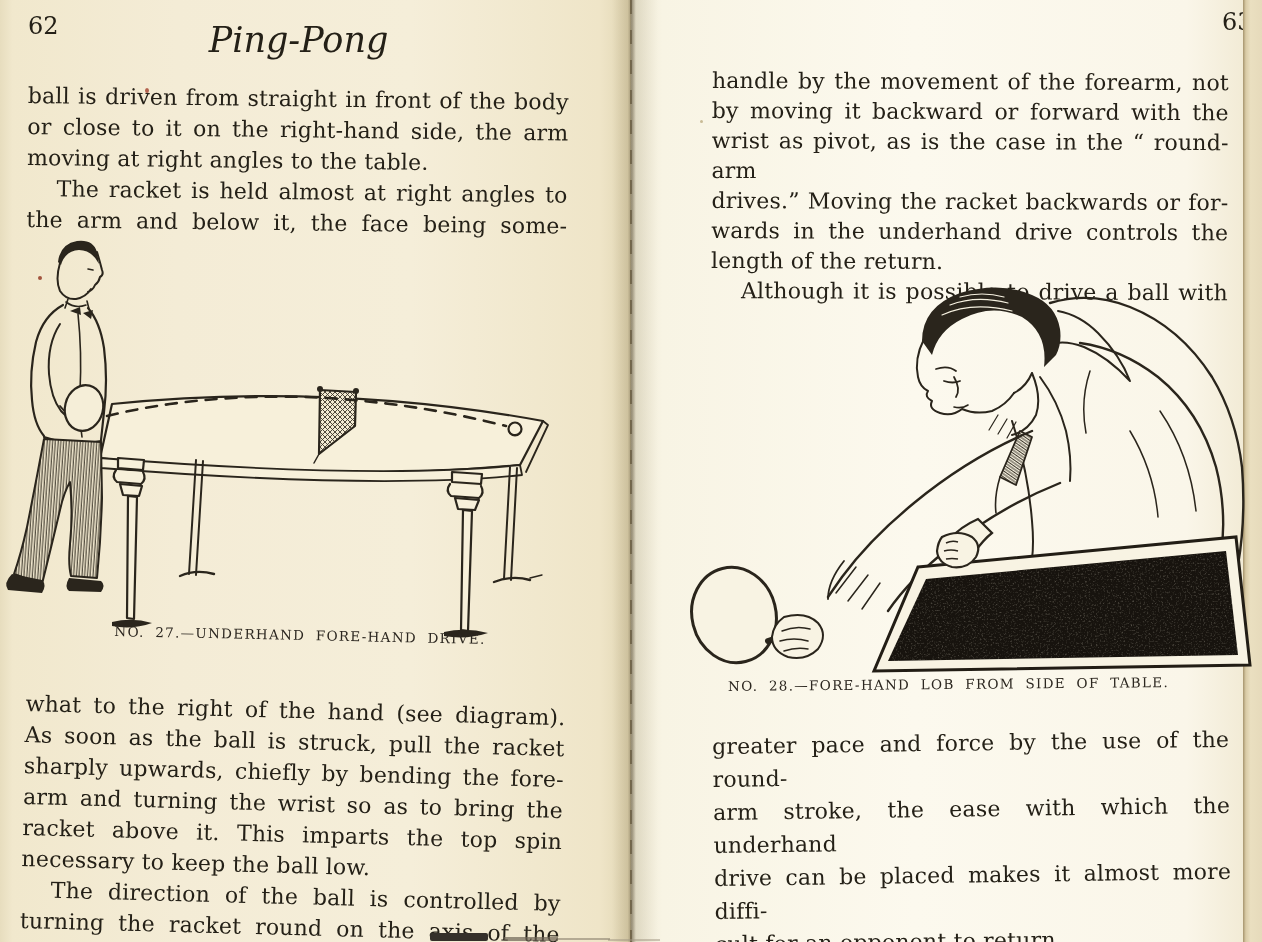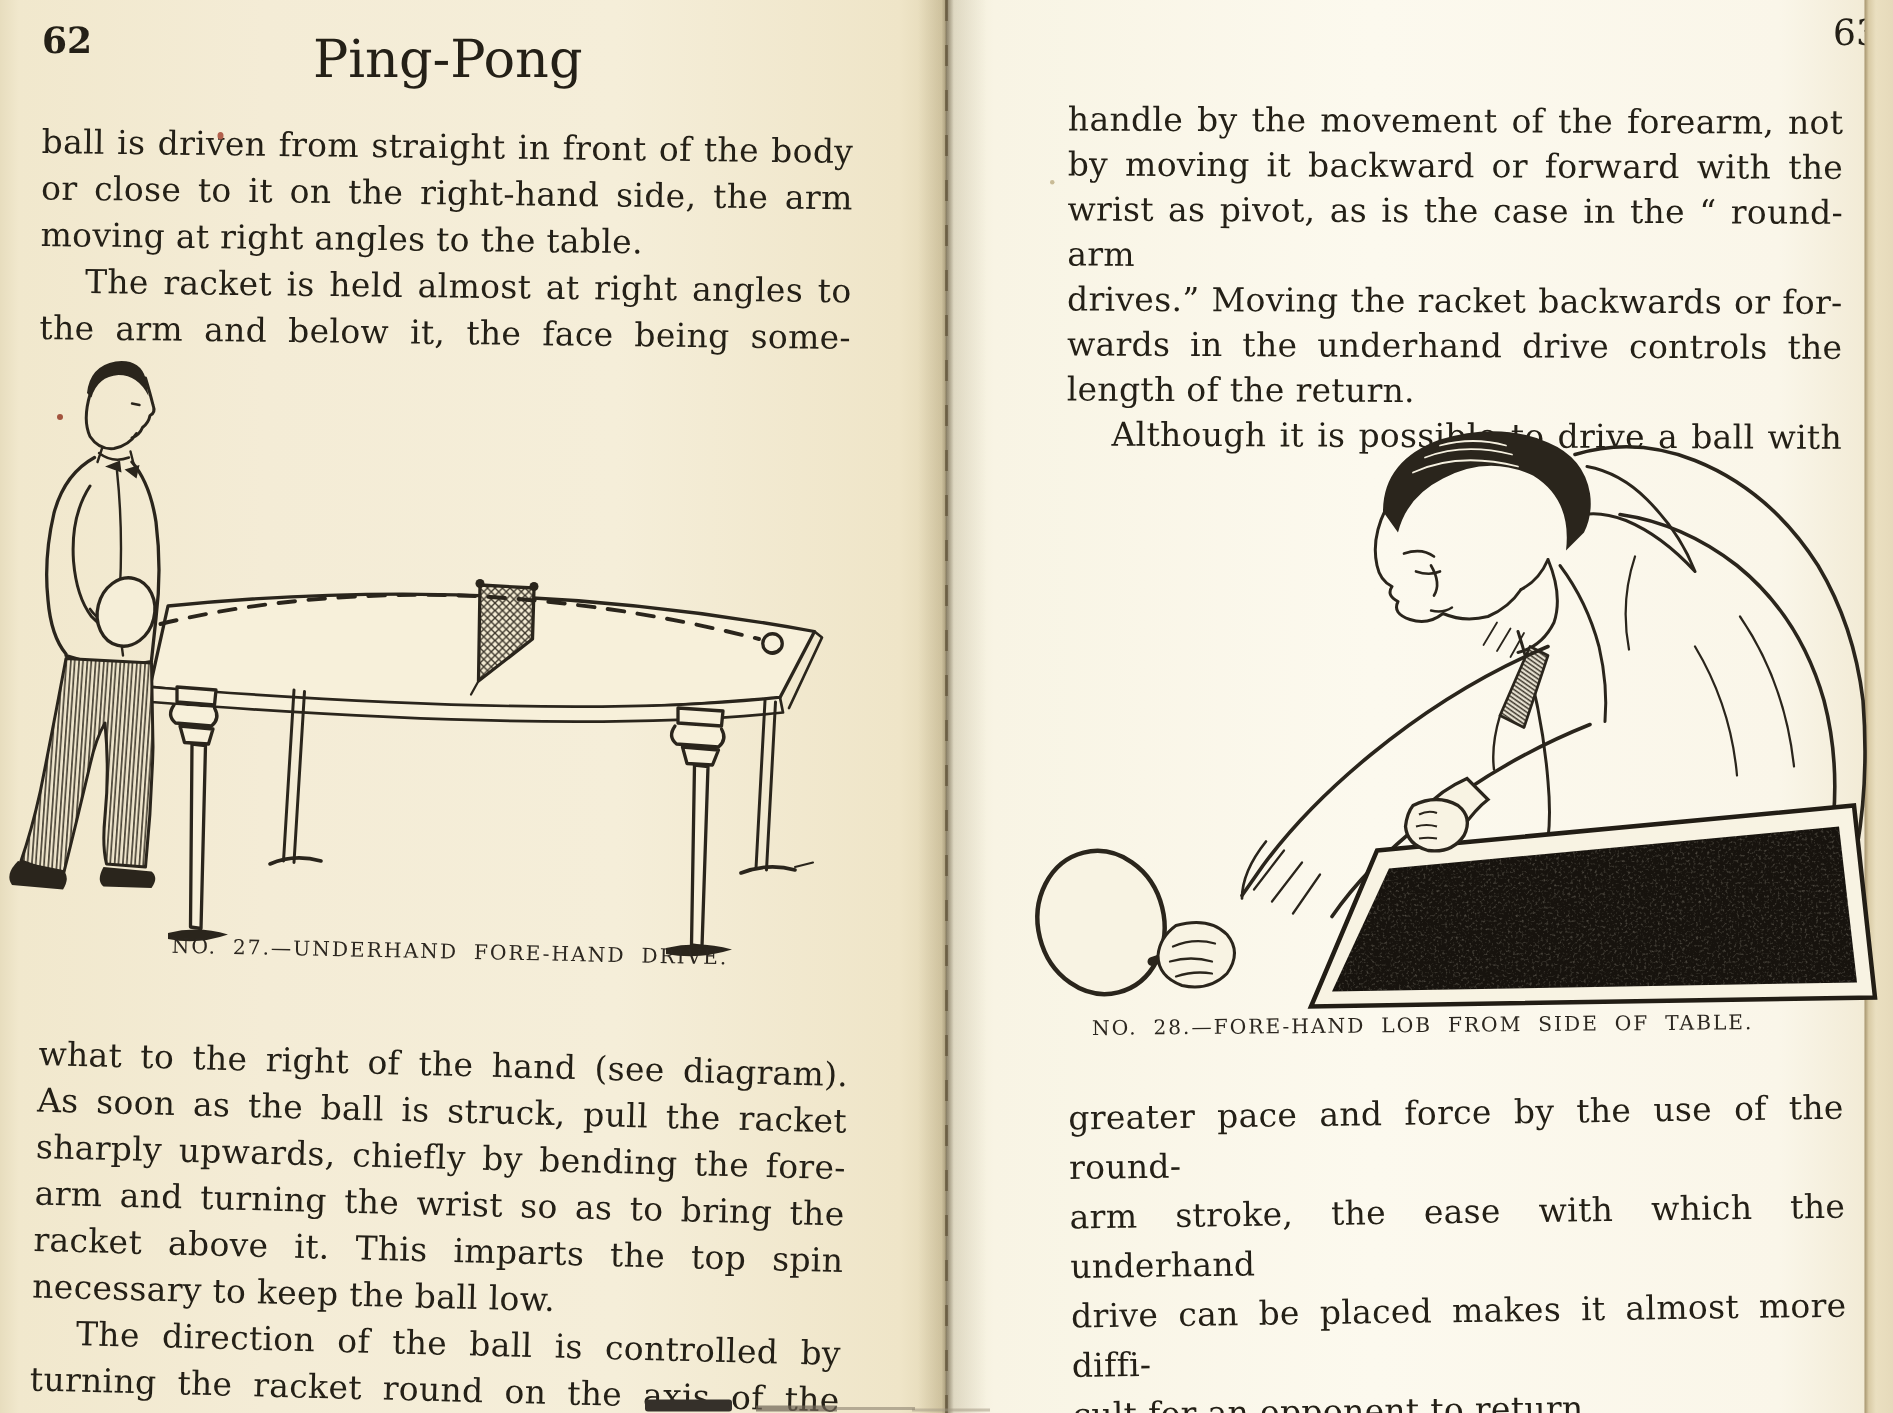--- a/index.html
+++ b/index.html
@@ -16,24 +16,24 @@
     left:631px;width:631px;
     background:linear-gradient(90deg,#efe9d2 0,#f8f4e4 5%,#fcf9ee 45%,#faf6e9 88%,#f2ebd6 97%,#eee4cb 100%);
   }
   .gutter{position:absolute;left:612px;top:0;width:46px;height:942px;pointer-events:none;
     background:linear-gradient(90deg,rgba(105,88,50,0) 0%,rgba(118,99,58,0.18) 34%,rgba(64,51,26,0.45) 44%,rgba(64,51,26,0.10) 52%,rgba(255,255,255,0) 100%);}
   .gutter-line{position:absolute;left:630px;top:0;width:2px;height:942px;pointer-events:none;
     background:repeating-linear-gradient(180deg,rgba(70,56,30,.55) 0 14px,rgba(70,56,30,.15) 14px 30px);}
   .edge-right{position:absolute;left:1243px;top:0;width:19px;height:942px;
     background:linear-gradient(90deg,#a6946d 0,#d9cba6 15%,#eadfc0 40%,#e6dabb 100%);}
   .pageno{position:absolute;font-size:24px;}
-  .pn-left{left:28px;top:12px;font-weight:bold;}
+  .pn-left{left:28px;top:12px;}
   .pn-right{left:591px;top:8px;}
   .running-head{position:absolute;text-align:center;}
-  .rh-left{left:28px;top:20px;width:541px;font-size:35px;}
+  .rh-left{left:28px;top:20px;width:541px;font-size:35px;font-style:italic;}
   .rh-right{left:81px;top:4px;width:517px;font-size:32px;}
   .textblock{position:absolute;font-size:22px;letter-spacing:.2px;}
   .tb-left-top{left:28px;top:80px;width:541px;line-height:31px;transform:rotate(.7deg);transform-origin:0 0;}
   .tb-left-bottom{left:26px;top:688px;width:540px;line-height:31px;transform:rotate(1.5deg);transform-origin:0 0;}
   .tb-right-top{left:81px;top:66px;width:517px;line-height:30px;transform:rotate(.25deg);transform-origin:0 0;}
   .tb-right-bottom{left:81px;top:730px;width:517px;line-height:33px;transform:rotate(-.8deg);transform-origin:0 0;}
   .bline{text-align:justify;text-align-last:justify;}
   .bline.last{text-align-last:left;}
   .bline.ind{text-indent:30px;}
   .caption{position:absolute;font-size:13.5px;letter-spacing:1.3px;word-spacing:5px;text-align:center;z-index:3;color:#2c2720;}

